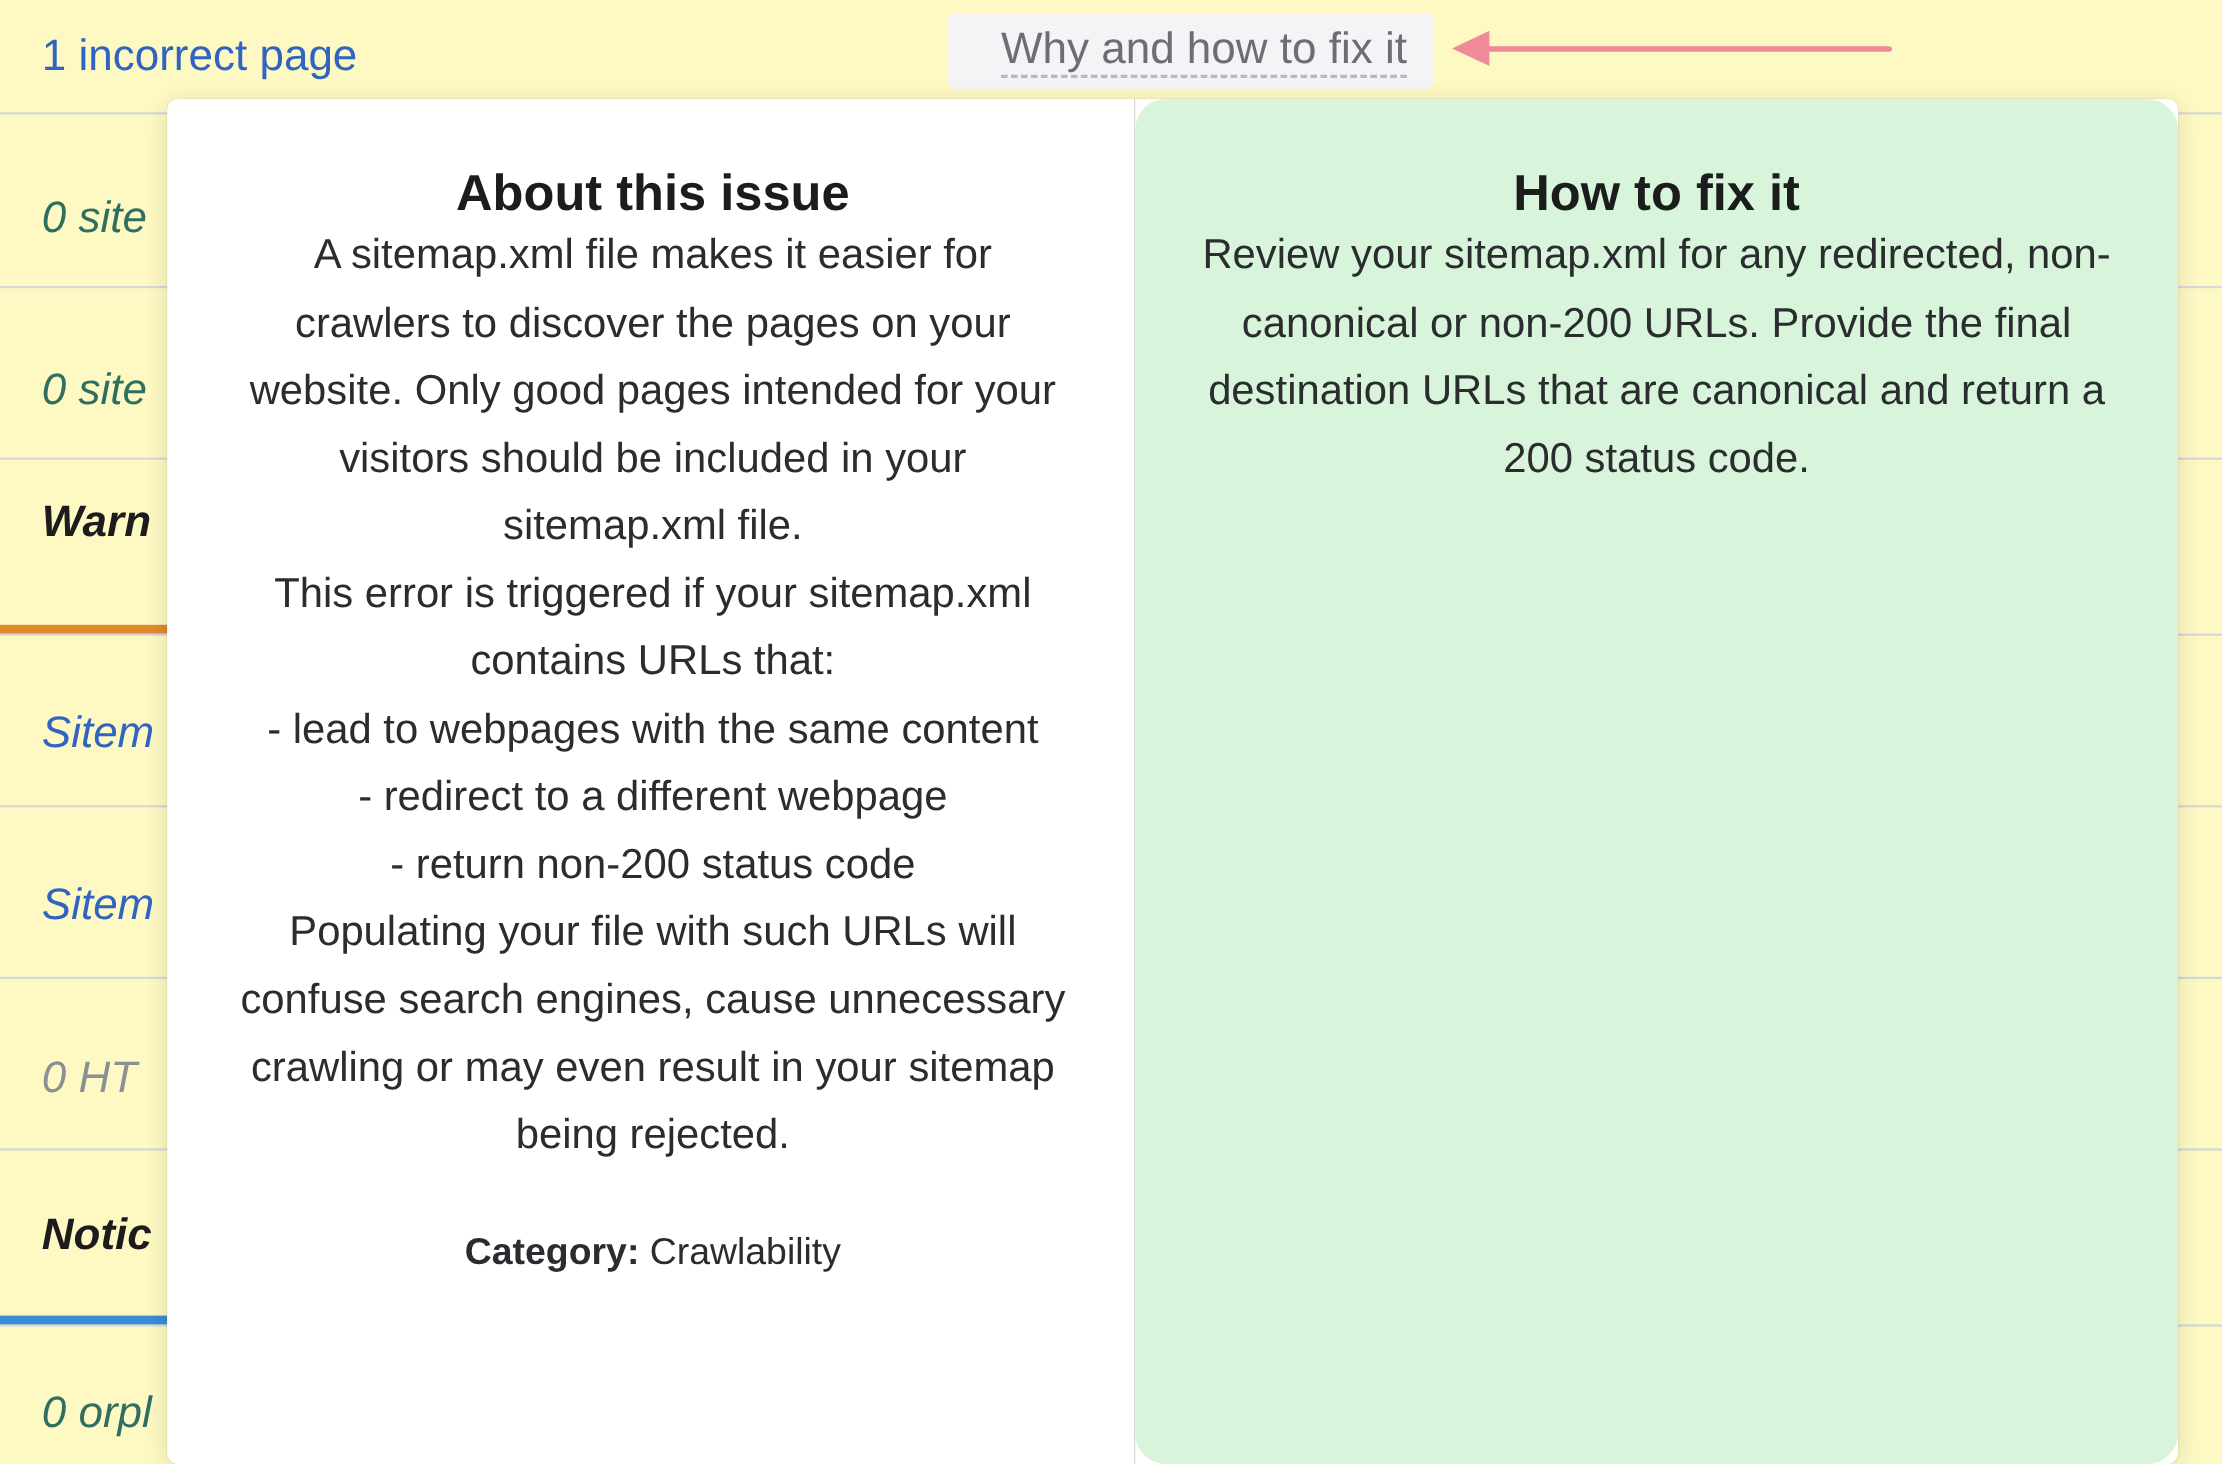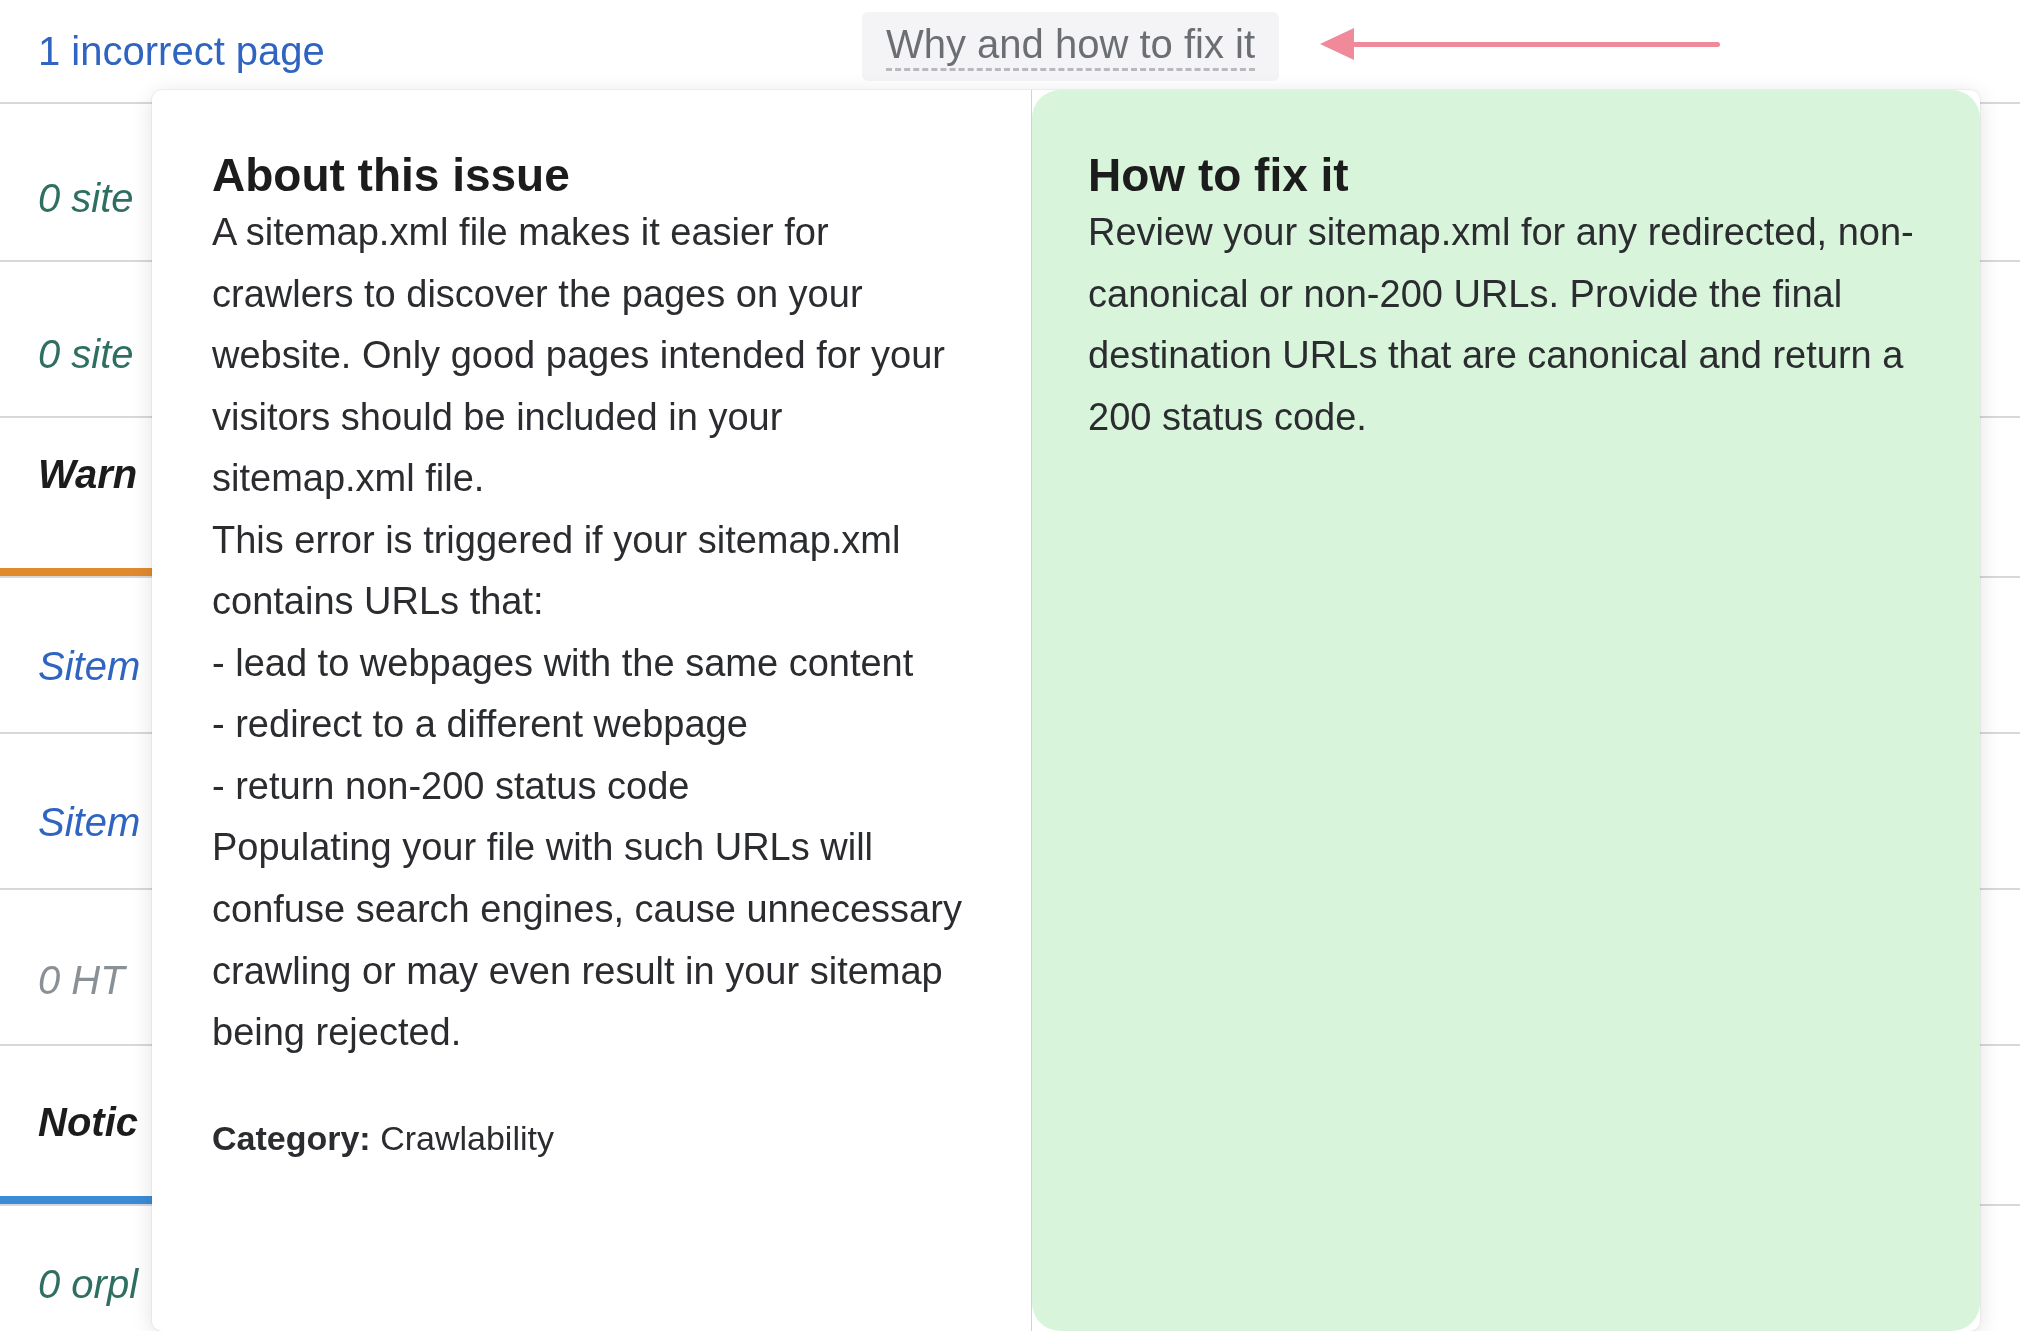--- a/index.html
+++ b/index.html
@@ -13,21 +13,22 @@
   }
   .scale-wrap {
     width: 2020px;
     height: 1331px;
     transform-origin: top left;
     position: relative;
   }
   .bg-list {
     position: absolute;
     inset: 0;
-    background: #ffffff;
+    background: #fef9c3;
+    text-align: center;
   }
   .header-row {
     position: absolute;
     left: 0;
     right: 0;
     top: 0;
     height: 104px;
     display: flex;
     align-items: center;
     padding-left: 38px;
@@ -46,20 +47,21 @@
     padding: 10px 24px 14px 24px;
     left: 862px;
     top: 12px;
     font-size: 40px;
     color: #6b6e73;
     cursor: pointer;
   }
   .fix-underline {
     border-bottom: 3px dashed #b7b9c0;
     padding-bottom: 2px;
+    margin-left: 24px;
   }
   .arrow {
     position: absolute;
     left: 1320px;
     top: 40px;
     width: 400px;
     height: 8px;
     pointer-events: none;
   }
   .arrow-line {

